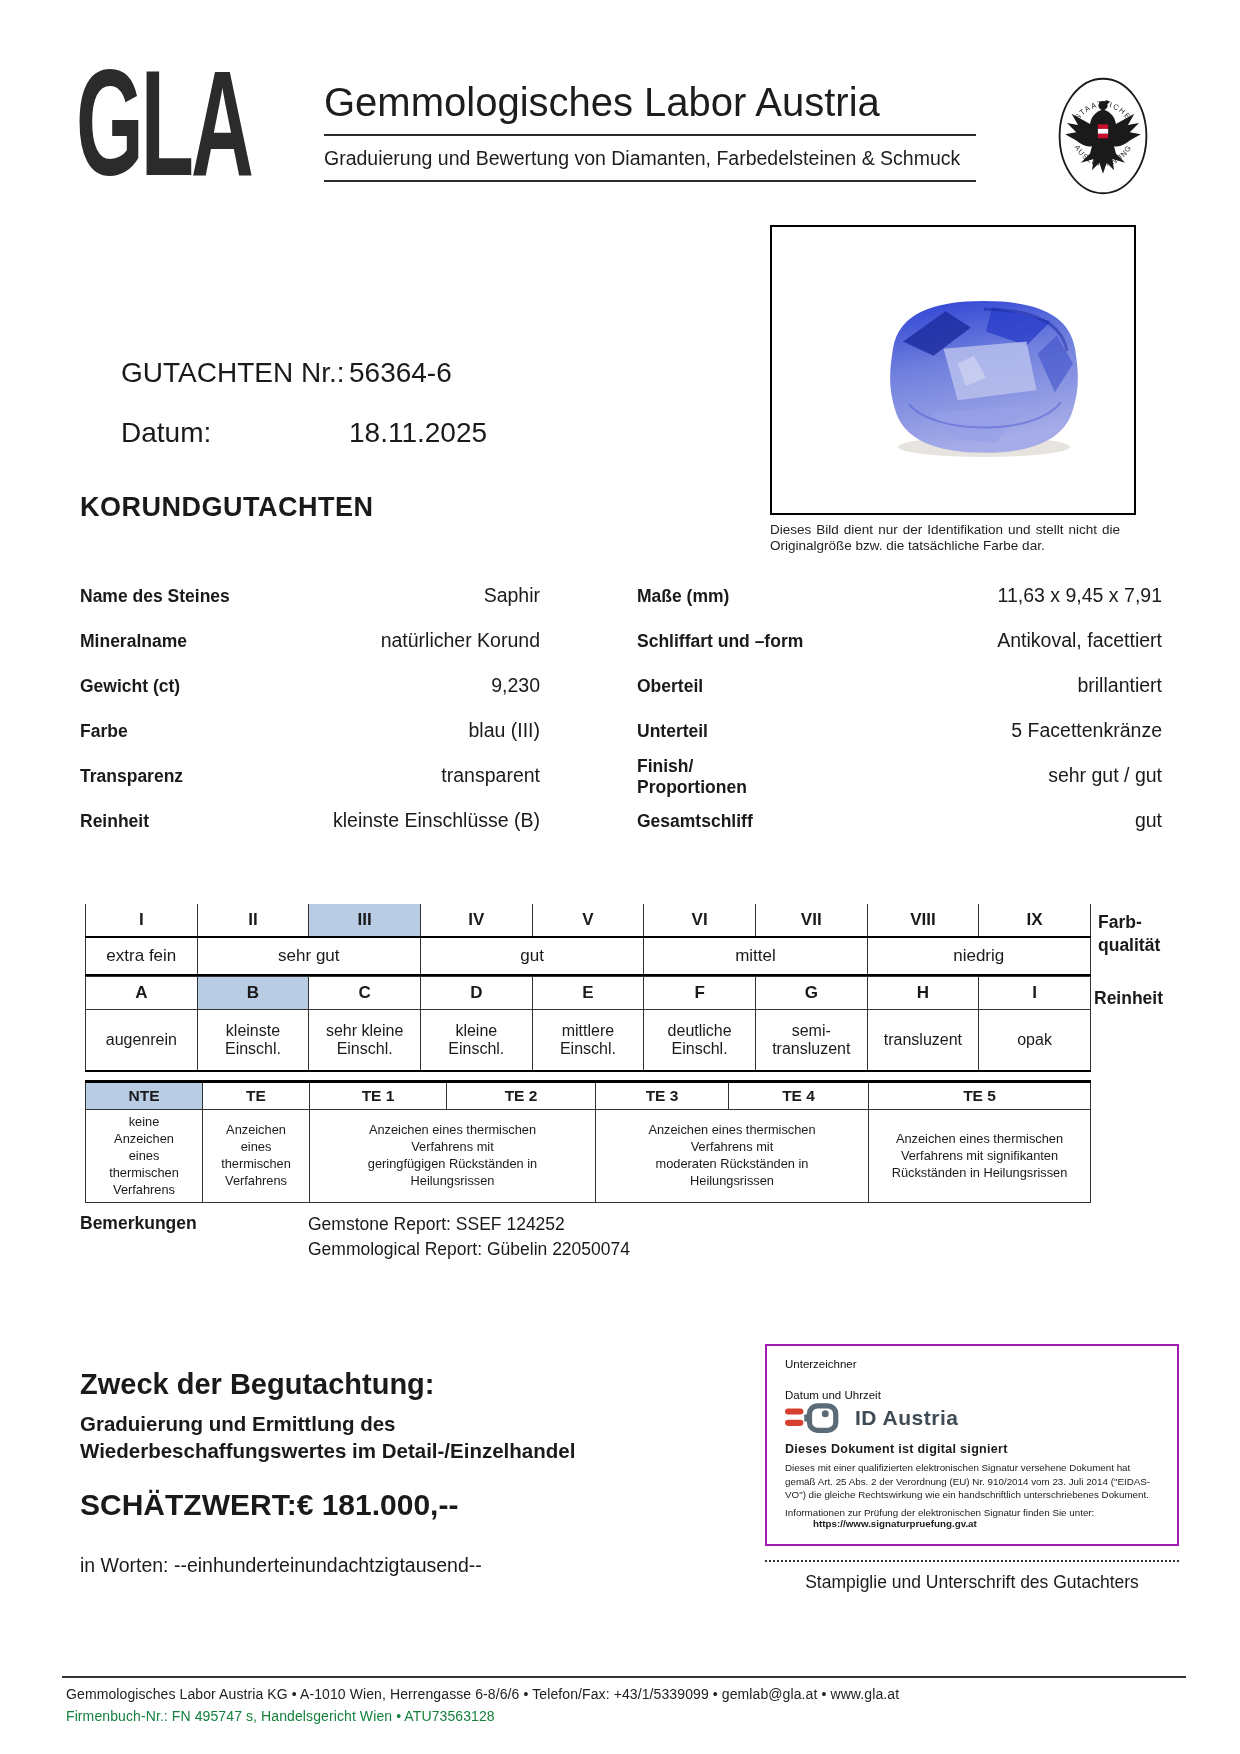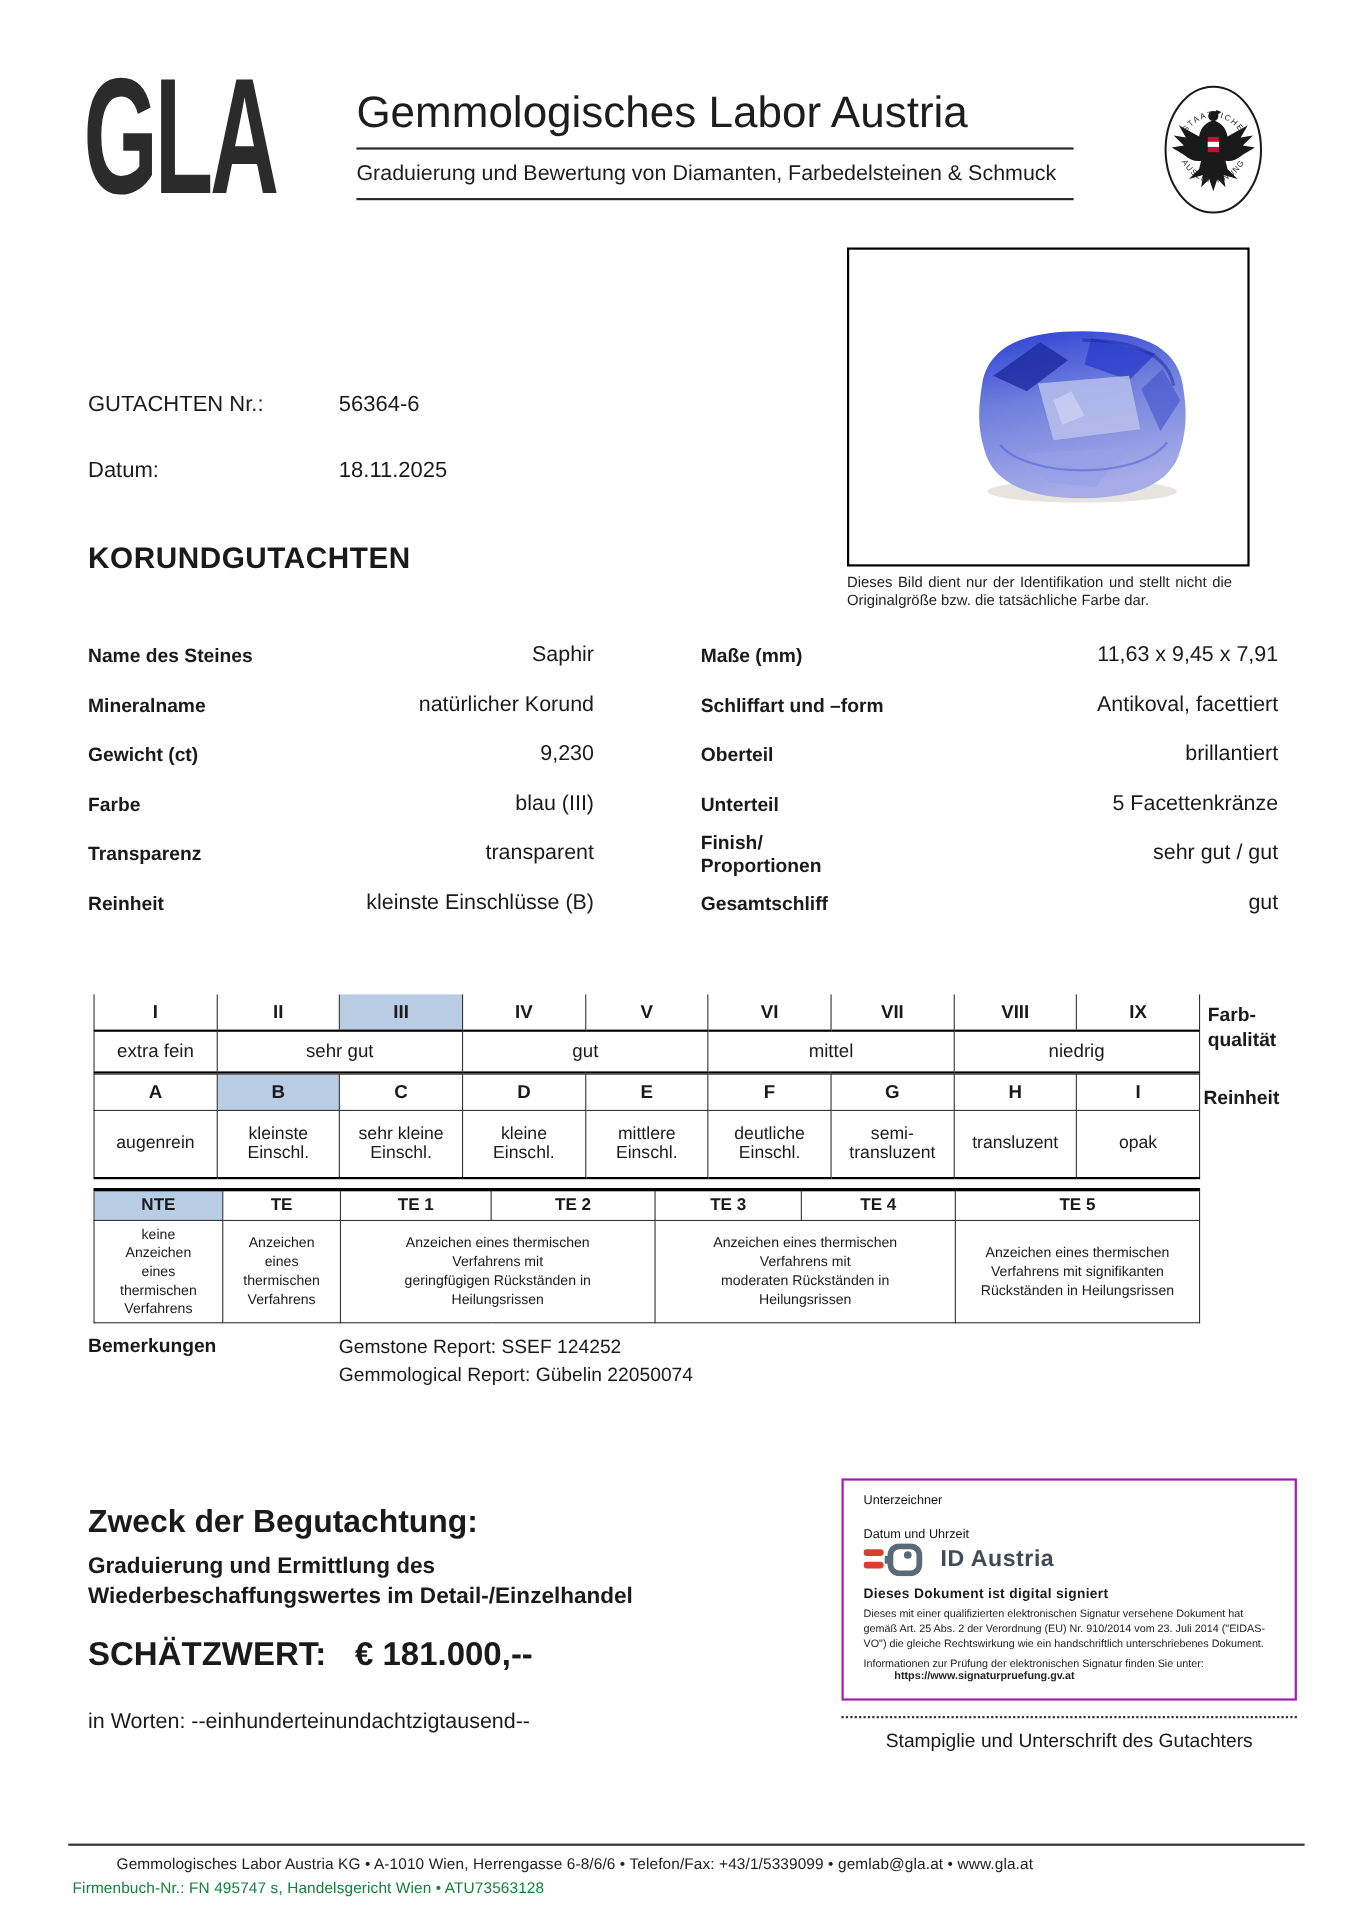--- a/index.html
+++ b/index.html
@@ -12,21 +12,21 @@
   #gla-logo{left:76px;top:60px;font-size:150px;font-weight:700;color:#2b2b2b;
             line-height:.84;letter-spacing:-5px;transform:scaleX(.58);transform-origin:left top;}
   #header-title{left:300px;top:80px;width:652px;margin-left:24px;}
   .ht-title{font-size:40px;color:#1d1d1d;white-space:nowrap;}
   .ht-rule{border-top:2px solid #2b2b2b;margin-top:9px;}
   .ht-sub{font-size:19.5px;color:#1d1d1d;margin-top:11px;white-space:nowrap;}
   .ht-rule2{border-top:2px solid #2b2b2b;margin-top:10px;}
   #emblem{left:1056px;top:76px;width:94px;height:120px;}
 
   
-  .idlabel{font-size:20px;}
+  .idlabel{font-size:28px;margin-left:41px;}
   #gutachten-label{left:80px;top:357px;}
   #gutachten-value{left:308px;top:357px;}
   #datum-label{left:80px;top:417px;}
   #datum-value{left:308px;top:417px;text-align:right;}
   #doc-title{left:80px;top:492px;font-size:27px;font-weight:700;letter-spacing:.5px;}
 
   
   #photo-box{left:770px;top:225px;width:362px;height:286px;border:2px solid #000;}
   #gem-svg{position:absolute;left:98px;top:66px;width:228px;height:172px;}
   #photo-caption{left:770px;top:522px;width:350px;font-size:13.5px;line-height:1.2;
@@ -60,40 +60,40 @@
 
   
   #remarks-label{left:80px;top:1213px;font-size:17.5px;font-weight:700;}
   #remarks-lines{left:308px;top:1212px;font-size:17.5px;line-height:1.42;}
   #remarks-lines div{white-space:nowrap;}
 
   
   #purpose-heading{left:80px;top:1368px;font-size:29px;font-weight:700;}
   #purpose-text{left:80px;top:1410px;font-size:20.5px;font-weight:700;line-height:1.32;}
   #valuation{left:80px;top:1488px;font-size:30px;font-weight:700;white-space:nowrap;}
-  #valuation .amount{margin-left:26px;text-align:right;}
+  #valuation .amount{text-align:right;}
   #in-words{left:80px;top:1554px;font-size:19.5px;}
 
   
   #sig-box{left:765px;top:1344px;width:414px;height:202px;border:2px solid #a21caf;
            box-sizing:border-box;padding:12px 18px;}
   .sb-small{font-size:11.5px;color:#111;}
   #sb-datetime{margin-top:19px;}
   #sb-logo{margin-top:2px;display:flex;align-items:center;}
   #sb-idtext{font-size:21px;font-weight:700;color:#3f4b55;margin-left:14px;letter-spacing:.5px;}
   #sb-signed{margin-top:9px;font-size:12.5px;font-weight:700;letter-spacing:.3px;}
   #sb-legal{margin-top:5px;font-size:9.8px;line-height:1.38;color:#222;}
   #sb-info{margin-top:5px;font-size:9.8px;color:#222;}
   #sb-info b{font-weight:700;margin-left:28px;}
   #dotted-line{left:765px;top:1560px;width:414px;border-top:2px dotted #333;height:0;}
   #sig-caption{left:765px;top:1572px;width:414px;text-align:center;font-size:17.5px;}
 
   
   #footer-rule{left:62px;top:1676px;width:1124px;border-top:2px solid #333;height:0;}
-  #footer-line1{left:66px;top:1686px;font-size:14px;color:#222;letter-spacing:.1px;white-space:nowrap;margin-left:40px;}
+  #footer-line1{left:66px;top:1686px;font-size:14px;color:#222;letter-spacing:.1px;white-space:nowrap;}
   #footer-line2{left:66px;top:1708px;font-size:14px;color:#15803d;letter-spacing:.1px;white-space:nowrap;}
 </style>
 </head>
 <body>
 
 <div id="page">
 
   <div id="gla-logo" class="abs">GLA</div>
 
   <div id="header-title" class="abs">

